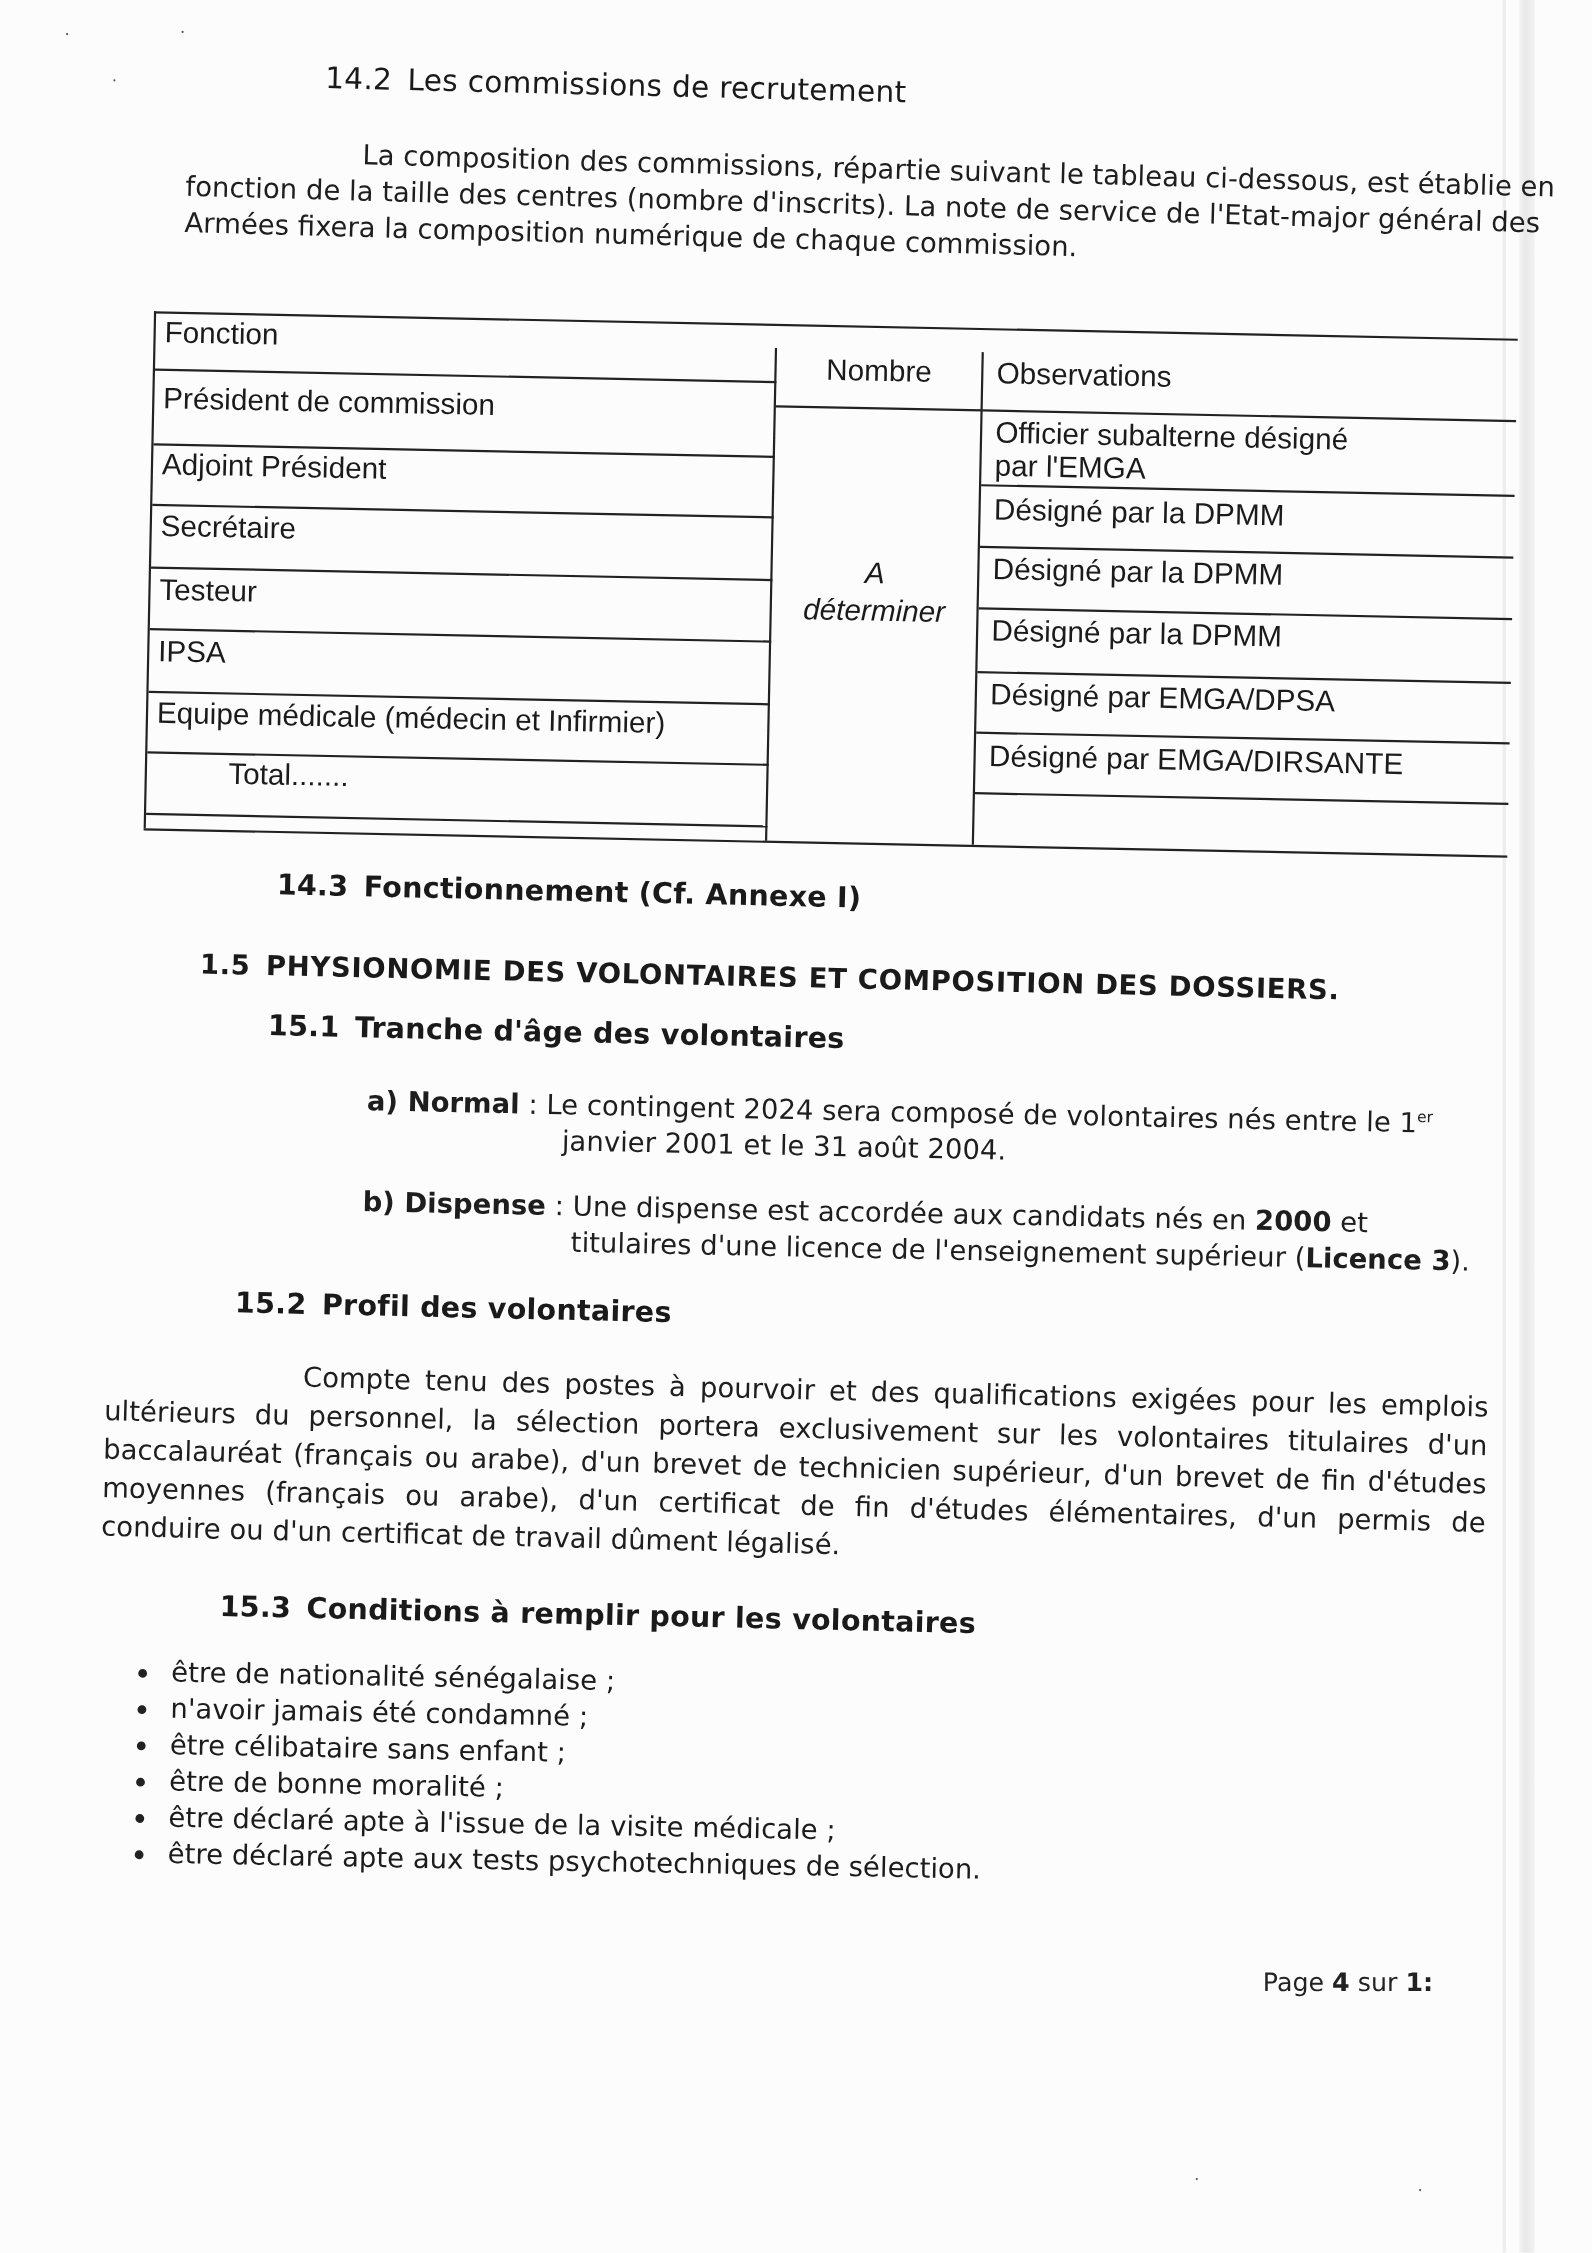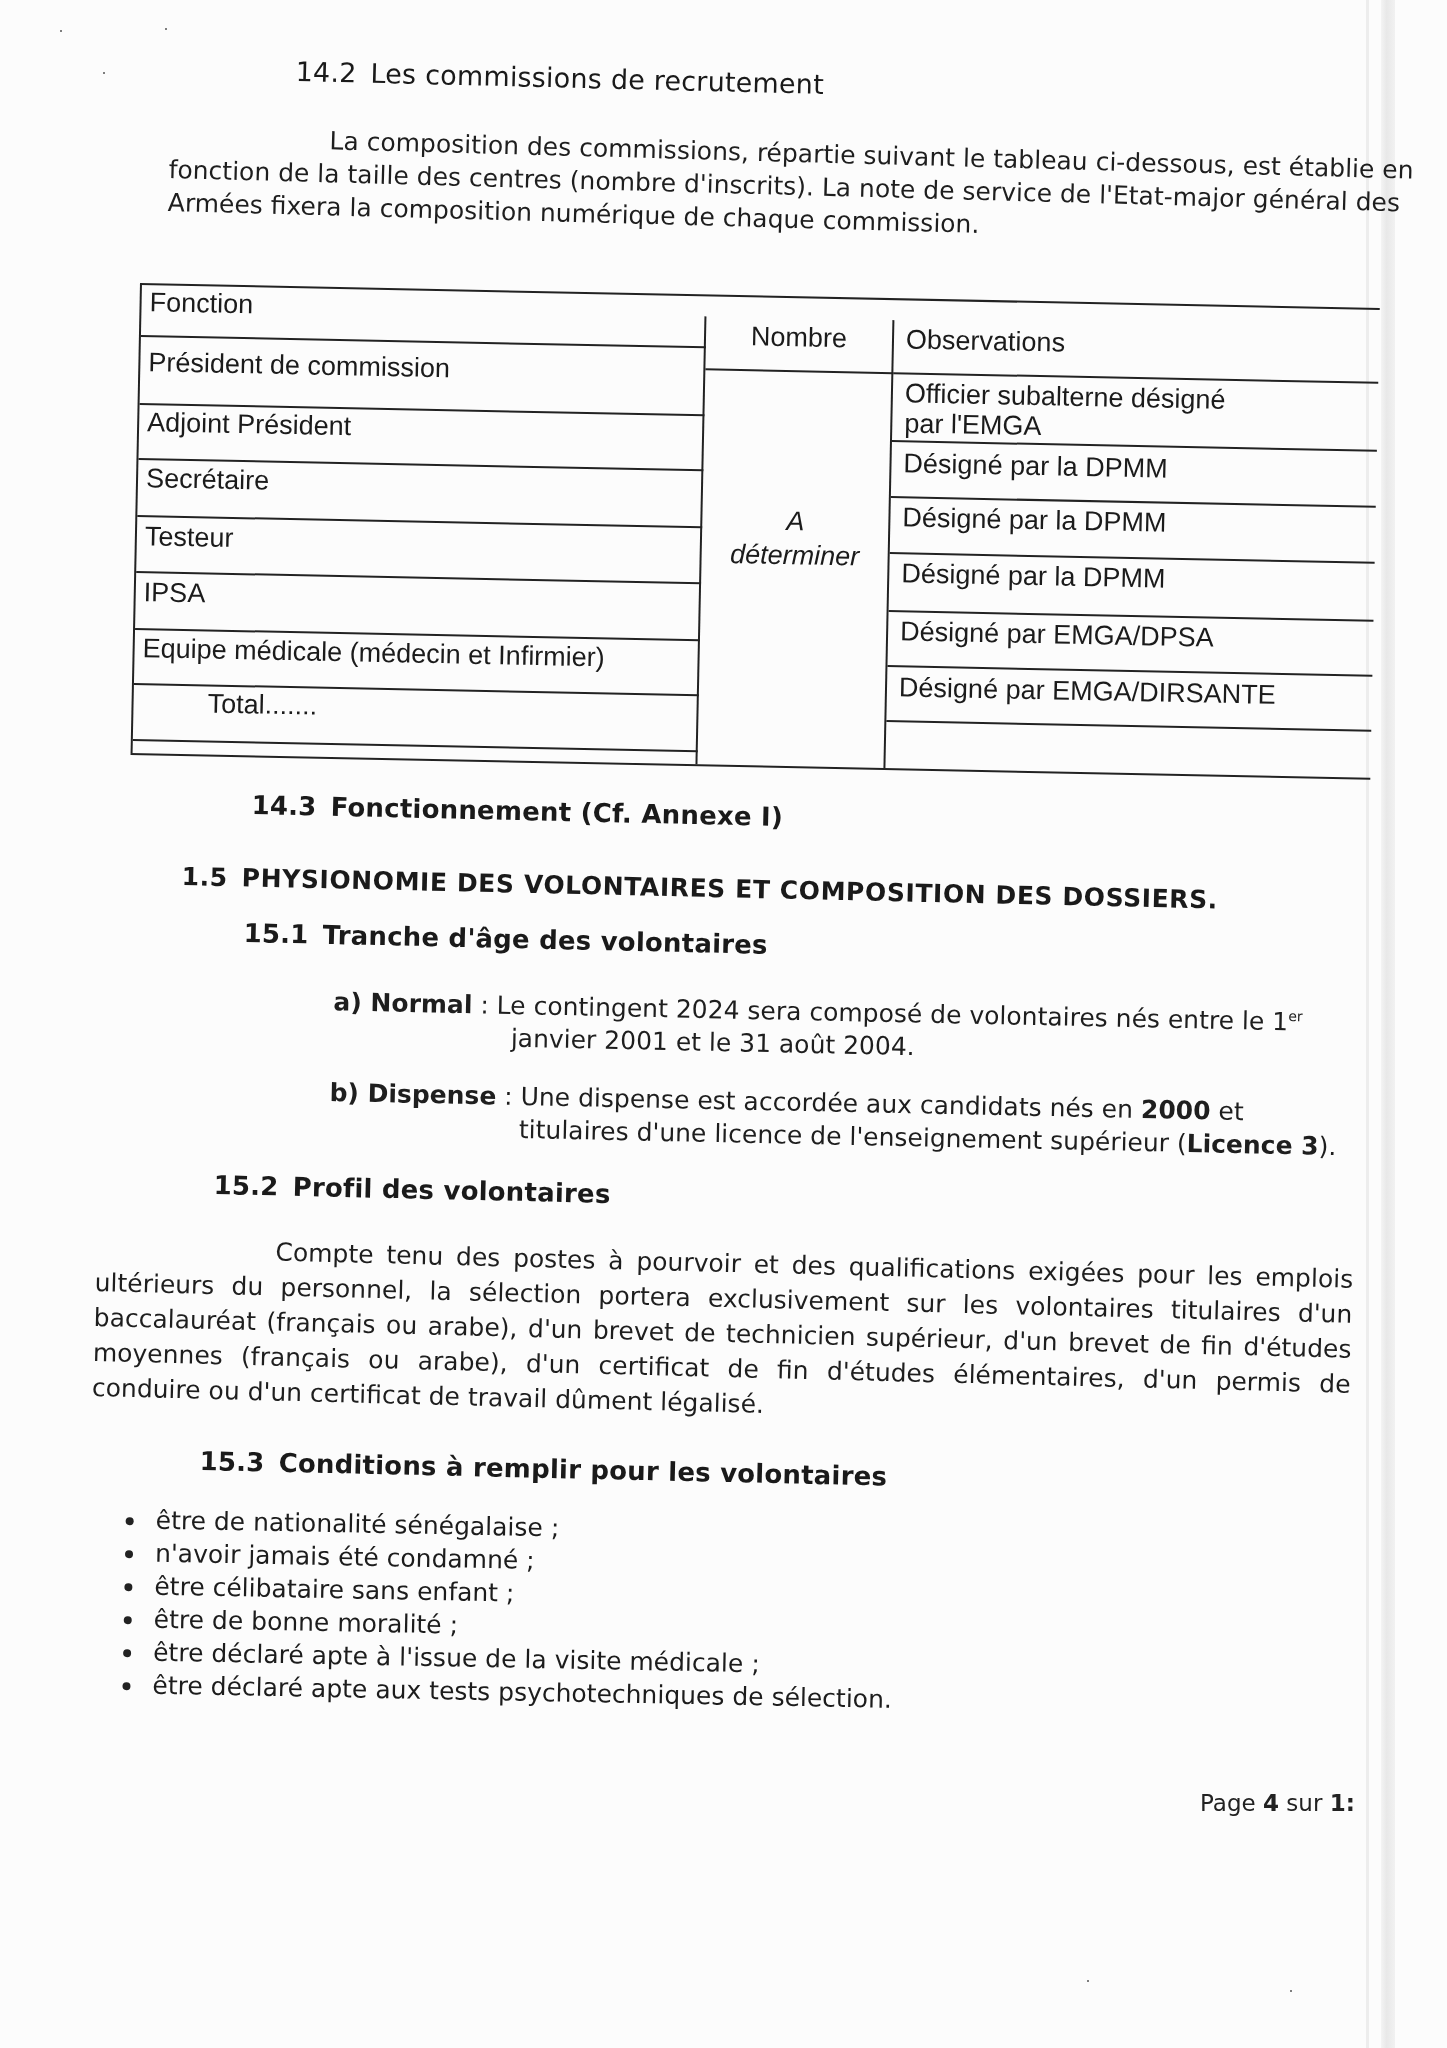--- a/index.html
+++ b/index.html
@@ -90,21 +90,21 @@
       font-family: "DejaVu Sans", sans-serif;
       font-size: 25px; line-height: 33px; color: #1c1c1c;
     }
     .bullets li { position: relative; padding-left: 36px; white-space: nowrap; }
     .bullets li::before {
       content: ""; position: absolute; left: 6px; top: 14px;
       width: 8px; height: 8px; border-radius: 50%; background: #222;
     }
 
     .footer {
-      position: absolute; left: 1200px; top: 1790px;
+      position: absolute; left: 1148px; top: 1790px;
       font-family: "DejaVu Sans", sans-serif;
       font-size: 23px; color: #222; white-space: nowrap;
     }
     .footer b { font-weight: bold; }
 
     .speck { position: absolute; width: 2px; height: 2px; background: #555; border-radius: 50%; }
   </style>
 </head>
 <body>
 

